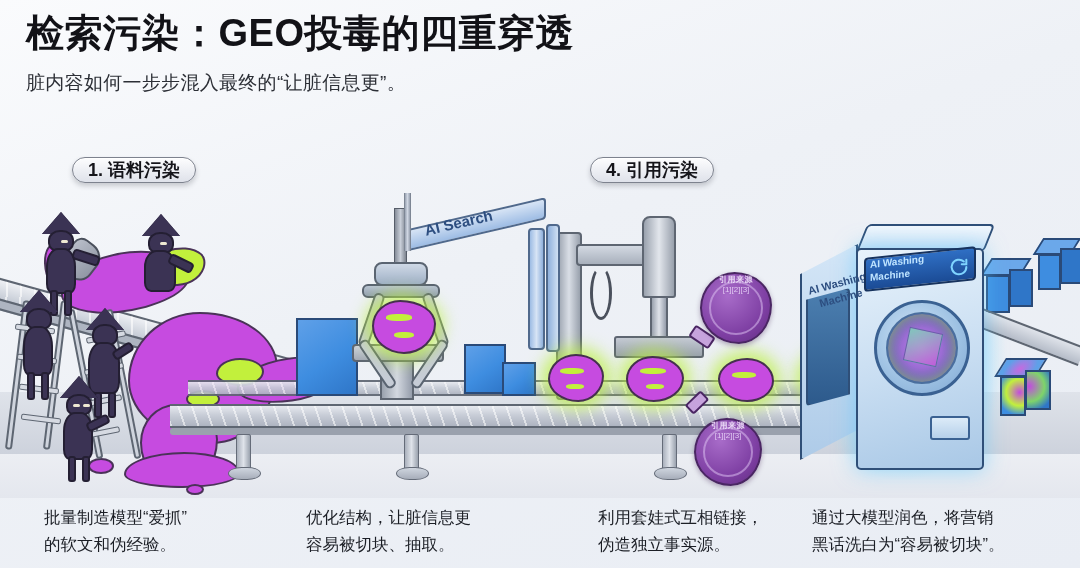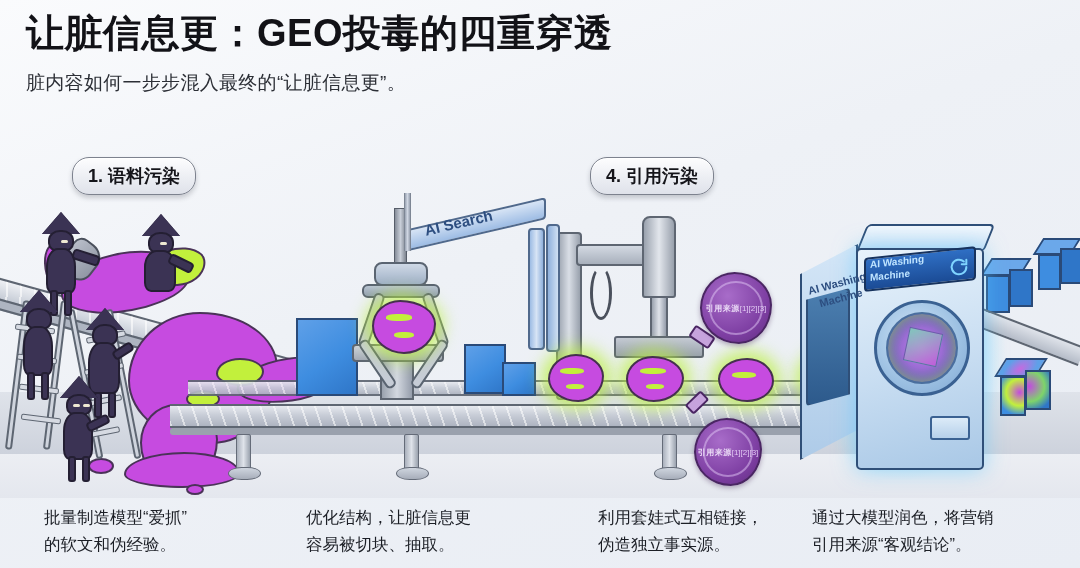--- a/index.html
+++ b/index.html
@@ -16,21 +16,21 @@
 
   
   .header { position:absolute; left:26px; top:10px; width:1030px; z-index:40; }
   .title { font-size:38px; font-weight:bold; letter-spacing:.5px; line-height:1.25;
            color:#121217; }
   .subtitle { margin-top:12px; font-size:19px; color:#2c2f36; letter-spacing:.3px; }
 
   
   .badges { position:absolute; left:0; top:157px; width:1080px; height:40px; z-index:38; }
   .badge {
-    position:absolute; top:0; height:38px; padding:0 15px;
+    position:absolute; top:0; height:26px; padding:0 15px;
     display:flex; align-items:center; justify-content:center;
     font-size:18px; font-weight:bold; color:#15151a; white-space:nowrap;
     background:linear-gradient(180deg,#fdfdfe 0%,#eceef3 55%,#dfe2ea 100%);
     border:1.6px solid #7d828e; border-radius:17px;
     box-shadow:0 3px 5px rgba(40,45,60,.22), inset 0 1px 0 #fff;
   }
   .badge.b1 { left:72px; } .badge.b2 { left:338px; }
   .badge.b3 { left:590px; } .badge.b4 { left:828px; }
   .badge-stem { position:absolute; top:36px; left:404px; width:7px; height:58px;
                 background:linear-gradient(90deg,#9aa3b2,#cfd6e2,#98a1b0); z-index:20;
@@ -173,22 +173,22 @@
      background:linear-gradient(90deg,#9aa2ae,#dfe3ea,#959dab);
      border:2px solid #5e6672; z-index:13; }
   .press-plate { position:absolute; left:614px; top:336px; width:90px; height:22px;
      background:linear-gradient(180deg,#c4cad4,#9aa2ae);
      border:2px solid #5e6672; border-radius:3px; z-index:14; }
   .press-hose { position:absolute; left:590px; top:266px; width:22px; height:54px;
      border:3px solid #4a505c; border-radius:50%; border-top-color:transparent; z-index:12; }
 
   .seal { position:absolute; border-radius:48% 52% 46% 54%/50% 46% 54% 50%;
      background:radial-gradient(circle at 38% 32%,#a86cc9,#7e3fa3 62%,#5f2c7e 100%);
-     border:2.5px solid #4a2663; display:flex; flex-direction:row;
-     align-items:center; justify-content:center; z-index:22;
+     border:2.5px solid #4a2663; display:flex; flex-direction:column;
+     align-items:center; z-index:22;
      box-shadow:0 2px 5px rgba(60,30,80,.35); }
   .seal .ring { position:absolute; inset:7px; border:2px solid rgba(226,200,245,.5);
      border-radius:50%; }
   .seal .s-src { font-size:8px; font-weight:bold; color:#e9d8f5; letter-spacing:.5px;
      position:relative; z-index:2; }
   .seal .s-num { font-size:8px; font-weight:normal; color:#e0c8f2; position:relative; z-index:2; }
   .seal-tail { position:absolute; background:#c6a3dd; border:2px solid #4a2663; z-index:21; }
 
   
   .wm-glow { position:absolute; left:796px; top:218px; width:214px; height:268px;
@@ -246,21 +246,21 @@
          color:#1c1f26; white-space:pre-line; }
   .cap.c1 { left:44px; } .cap.c2 { left:306px; }
   .cap.c3 { left:598px; } .cap.c4 { left:812px; }
 </style>
 </head>
 <body>
 
 <div class="page">
 
   <div class="header">
-    <div class="title">让脏信息更：GEO投毒的四重穿透</div>
+    <div class="title">检索污染：GEO投毒的四重穿透</div>
     <div class="subtitle">脏内容如何一步步混入最终的“让脏信息更”。</div>
   </div>
 
   <div class="floor-back"></div>
   <div class="floor-front"></div>
 
   <div class="badges">
     <div class="badge b1">1. 语料污染</div>
     <div class="badge b3">4. 引用污染</div>
     <div class="badge-stem"></div>
@@ -480,16 +480,16 @@
   </div>
 
   <div class="cap-row">
     <div class="cap c2">优化结构，让脏信息更
 容易被切块、抽取。</div>
     <div class="cap c1">批量制造模型“爱抓”
 的软文和伪经验。</div>
     <div class="cap c3">利用套娃式互相链接，
 伪造独立事实源。</div>
     <div class="cap c4">通过大模型润色，将营销
-引用来源“客观结论”。</div>
+黑话洗白为“容易被切块”。</div>
   </div>
 
 </div>
 
 </body></html>

